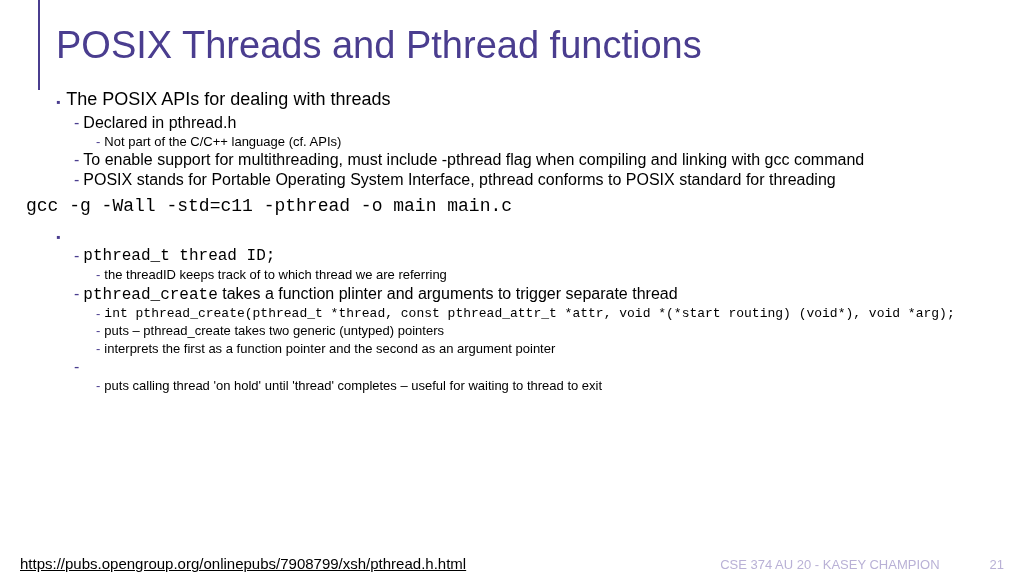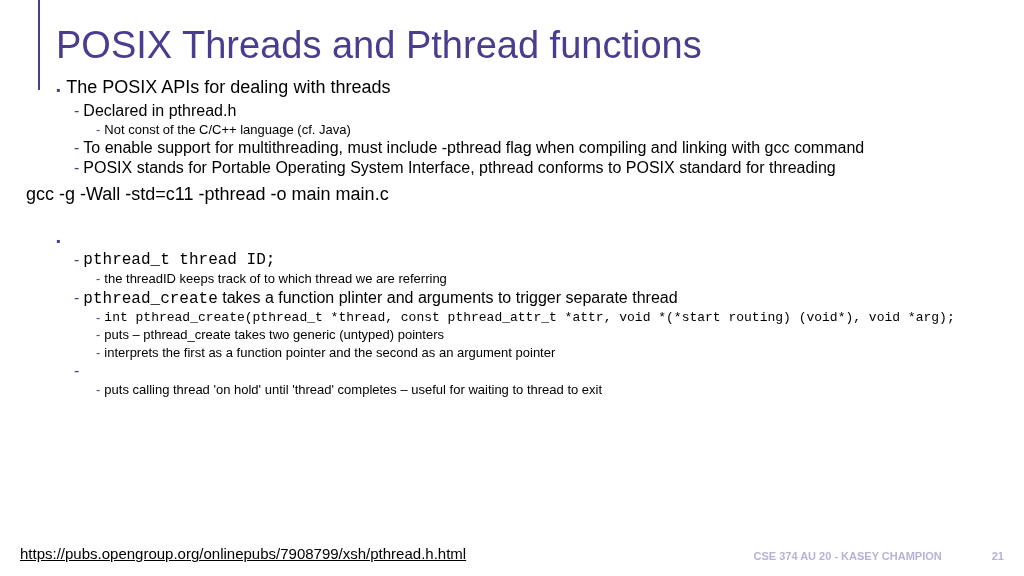--- a/index.html
+++ b/index.html
@@ -19,21 +19,21 @@
     height: 90px;
     background: #4a3d8f;
   }
   .slide {
     padding: 24px 30px 0 56px;
   }
   .title {
     font-size: 38px;
     font-weight: 400;
     color: #4a3d8f;
-    margin-bottom: 10px;
+    margin-bottom: 22px;
     font-family: 'Segoe UI Light', 'Segoe UI', Arial, sans-serif;
   }
   .bullet-lvl1 {
     display: flex;
     align-items: flex-start;
     margin-bottom: 2px;
     font-size: 18px;
     color: #000;
   }
   .bullet-lvl1 .marker {
@@ -60,47 +60,46 @@
     margin-left: 40px;
     font-size: 13px;
     color: #000;
     line-height: 1.35;
   }
   .bullet-lvl3 .marker {
     color: #4a3d8f;
     margin-right: 4px;
   }
   .code-line {
-    font-family: Liberation Sans, sans-serif;
+    font-family: Liberation Mono, monospace;
     font-size: 18px;
     color: #000;
-    margin: 6px 0 22px -30px;
+    margin: 6px 0 6px -30px;
   }
   .mono { font-family: 'Courier New', monospace; text-align: center; }
   .footer {
     position: absolute;
-    bottom: 14px;
+    bottom: 4px;
     left: 20px;
     right: 20px;
     display: flex;
     justify-content: space-between;
     align-items: flex-end;
   }
   .footer-link {
     font-size: 15px;
     color: #000;
     text-decoration: underline;
   }
   .footer-right {
-    font-size: 11px;
+    font-size: 13px;
     color: #b9b1d6;
     display: flex;
     align-items: center;
     gap: 18px;
-    font-weight: bold;
   }
   .page-num { color: #b9b1d6; margin-left: 32px; }
   .content { line-height: 1.2; }
 </style>
 </head>
 <body>
 
 <div class="accent-bar"></div>
 
 <div class="slide">
@@ -111,21 +110,21 @@
     <div class="bullet-lvl1">
       <span class="marker">▪</span>
       <span>The POSIX APIs for dealing with threads</span>
     </div>
     <div class="bullet-lvl2">
       <span class="marker">-</span>
       <span>Declared in pthread.h</span>
     </div>
     <div class="bullet-lvl3">
       <span class="marker">-</span>
-      <span>Not const of the C/C++ language (cf. Java)</span>
+      <span>Not part of the C/C++ language (cf. APIs)</span>
     </div>
     <div class="bullet-lvl2">
       <span class="marker">-</span>
       <span>To enable support for multithreading, must include -pthread flag when compiling and linking with gcc command</span>
     </div>
     <div class="bullet-lvl2">
       <span class="marker">-</span>
       <span>POSIX stands for Portable Operating System Interface, pthread conforms to POSIX standard for threading</span>
     </div>
 

